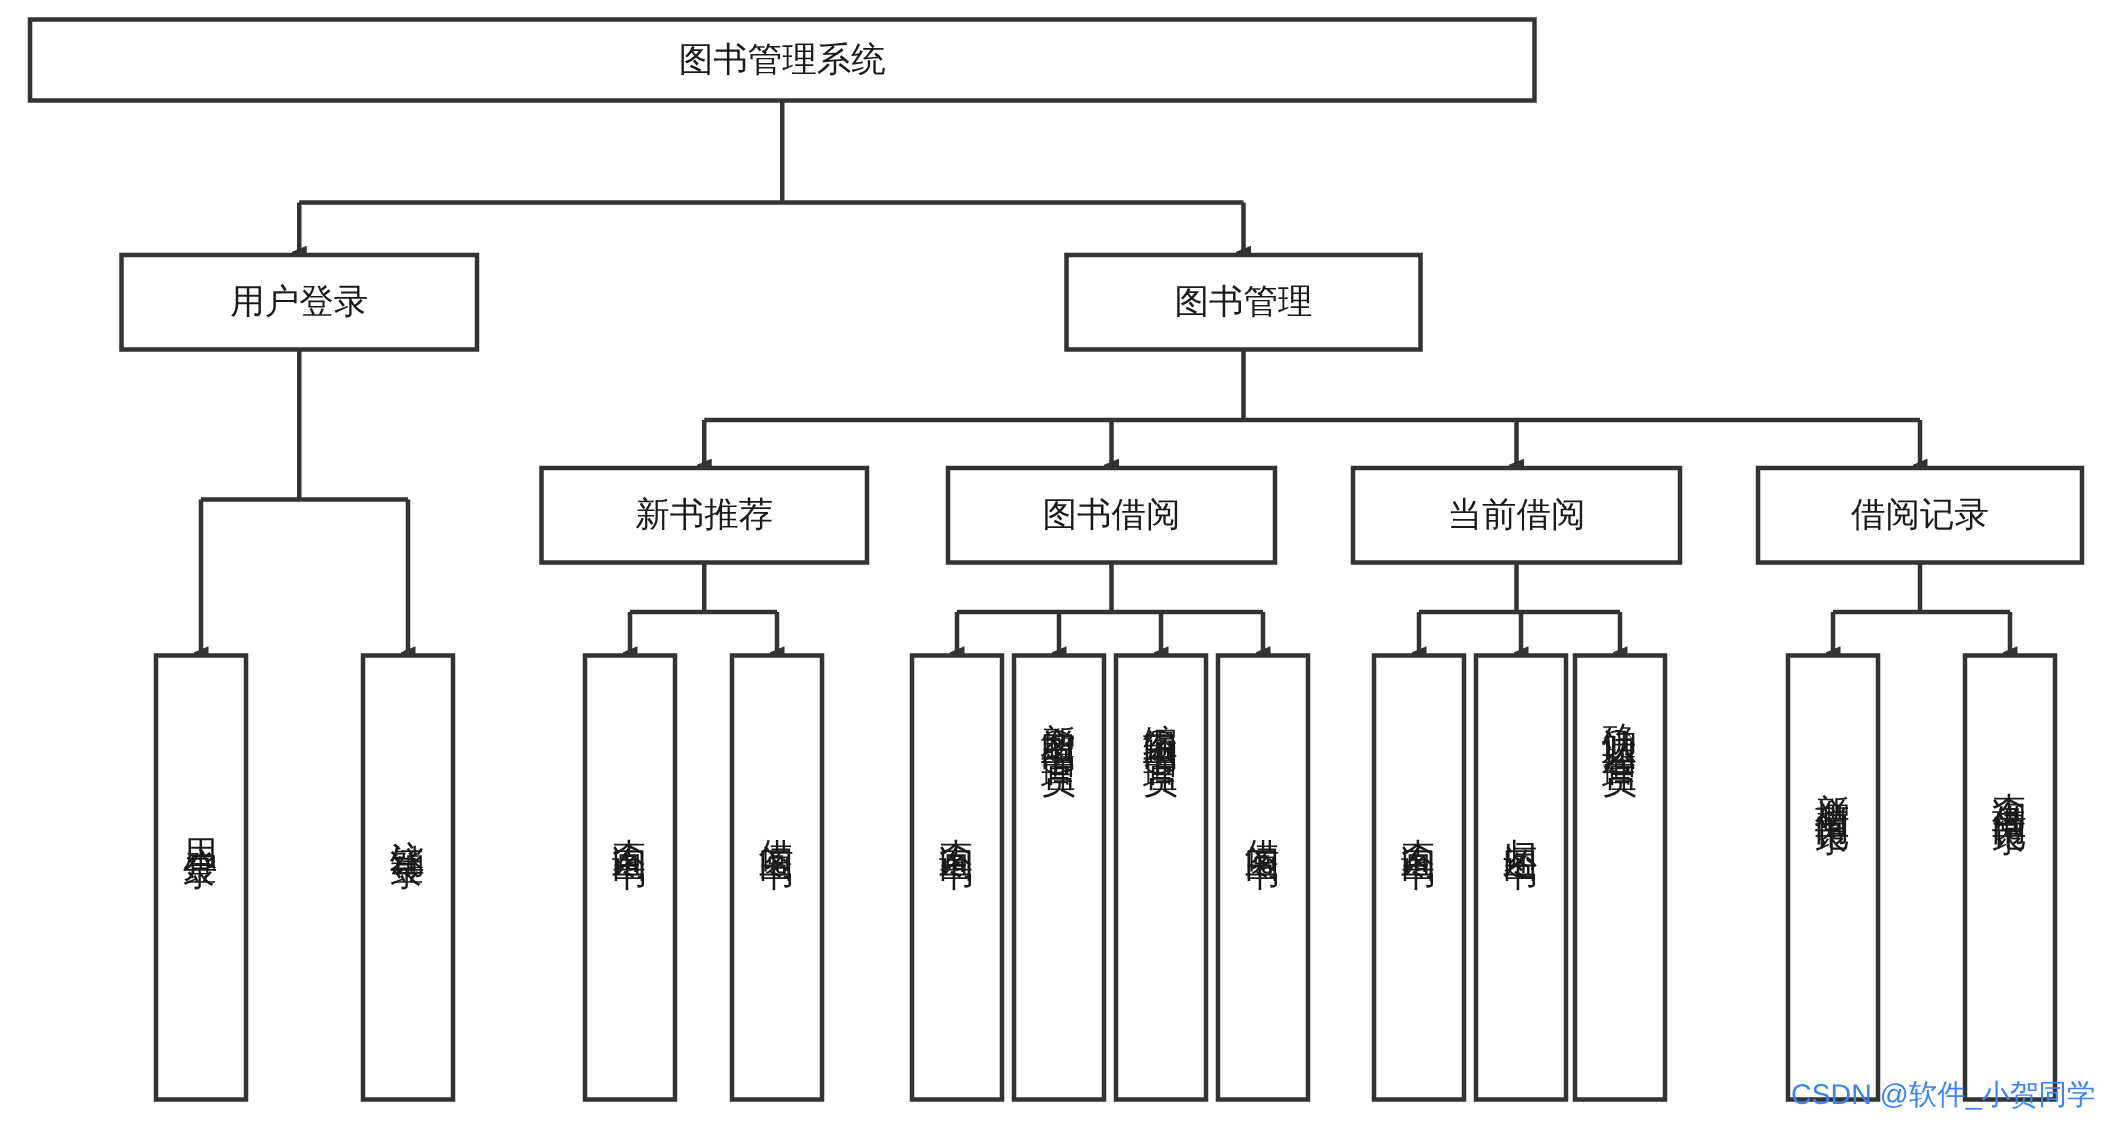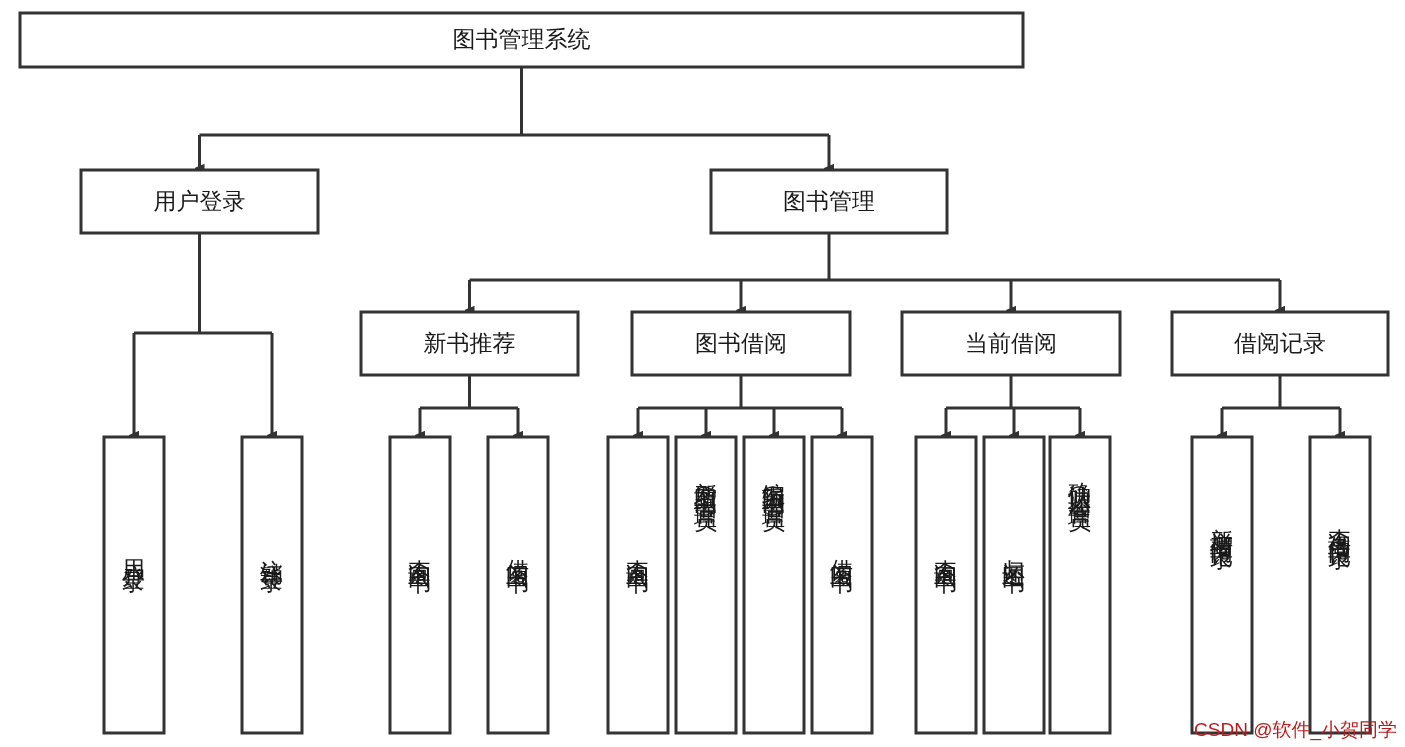--- a/index.html
+++ b/index.html
@@ -50,21 +50,21 @@
     writing-mode: vertical-rl;
     text-orientation: upright;
     letter-spacing: 4px;
   }
   .watermark {
     position: absolute;
     right: 8px;
     bottom: 4px;
     font-family: "Liberation Sans", "DejaVu Sans", sans-serif;
     font-size: 19px;
-    color: #b91c1c;
+    color: #3b82f6;
     white-space: nowrap;
     pointer-events: none;
   }
 </style>
 </head>
 <body>
 
 <div id="diagram-root">
   <svg id="flow" viewBox="0 0 1405 747" xmlns="http://www.w3.org/2000/svg">
     <defs>

